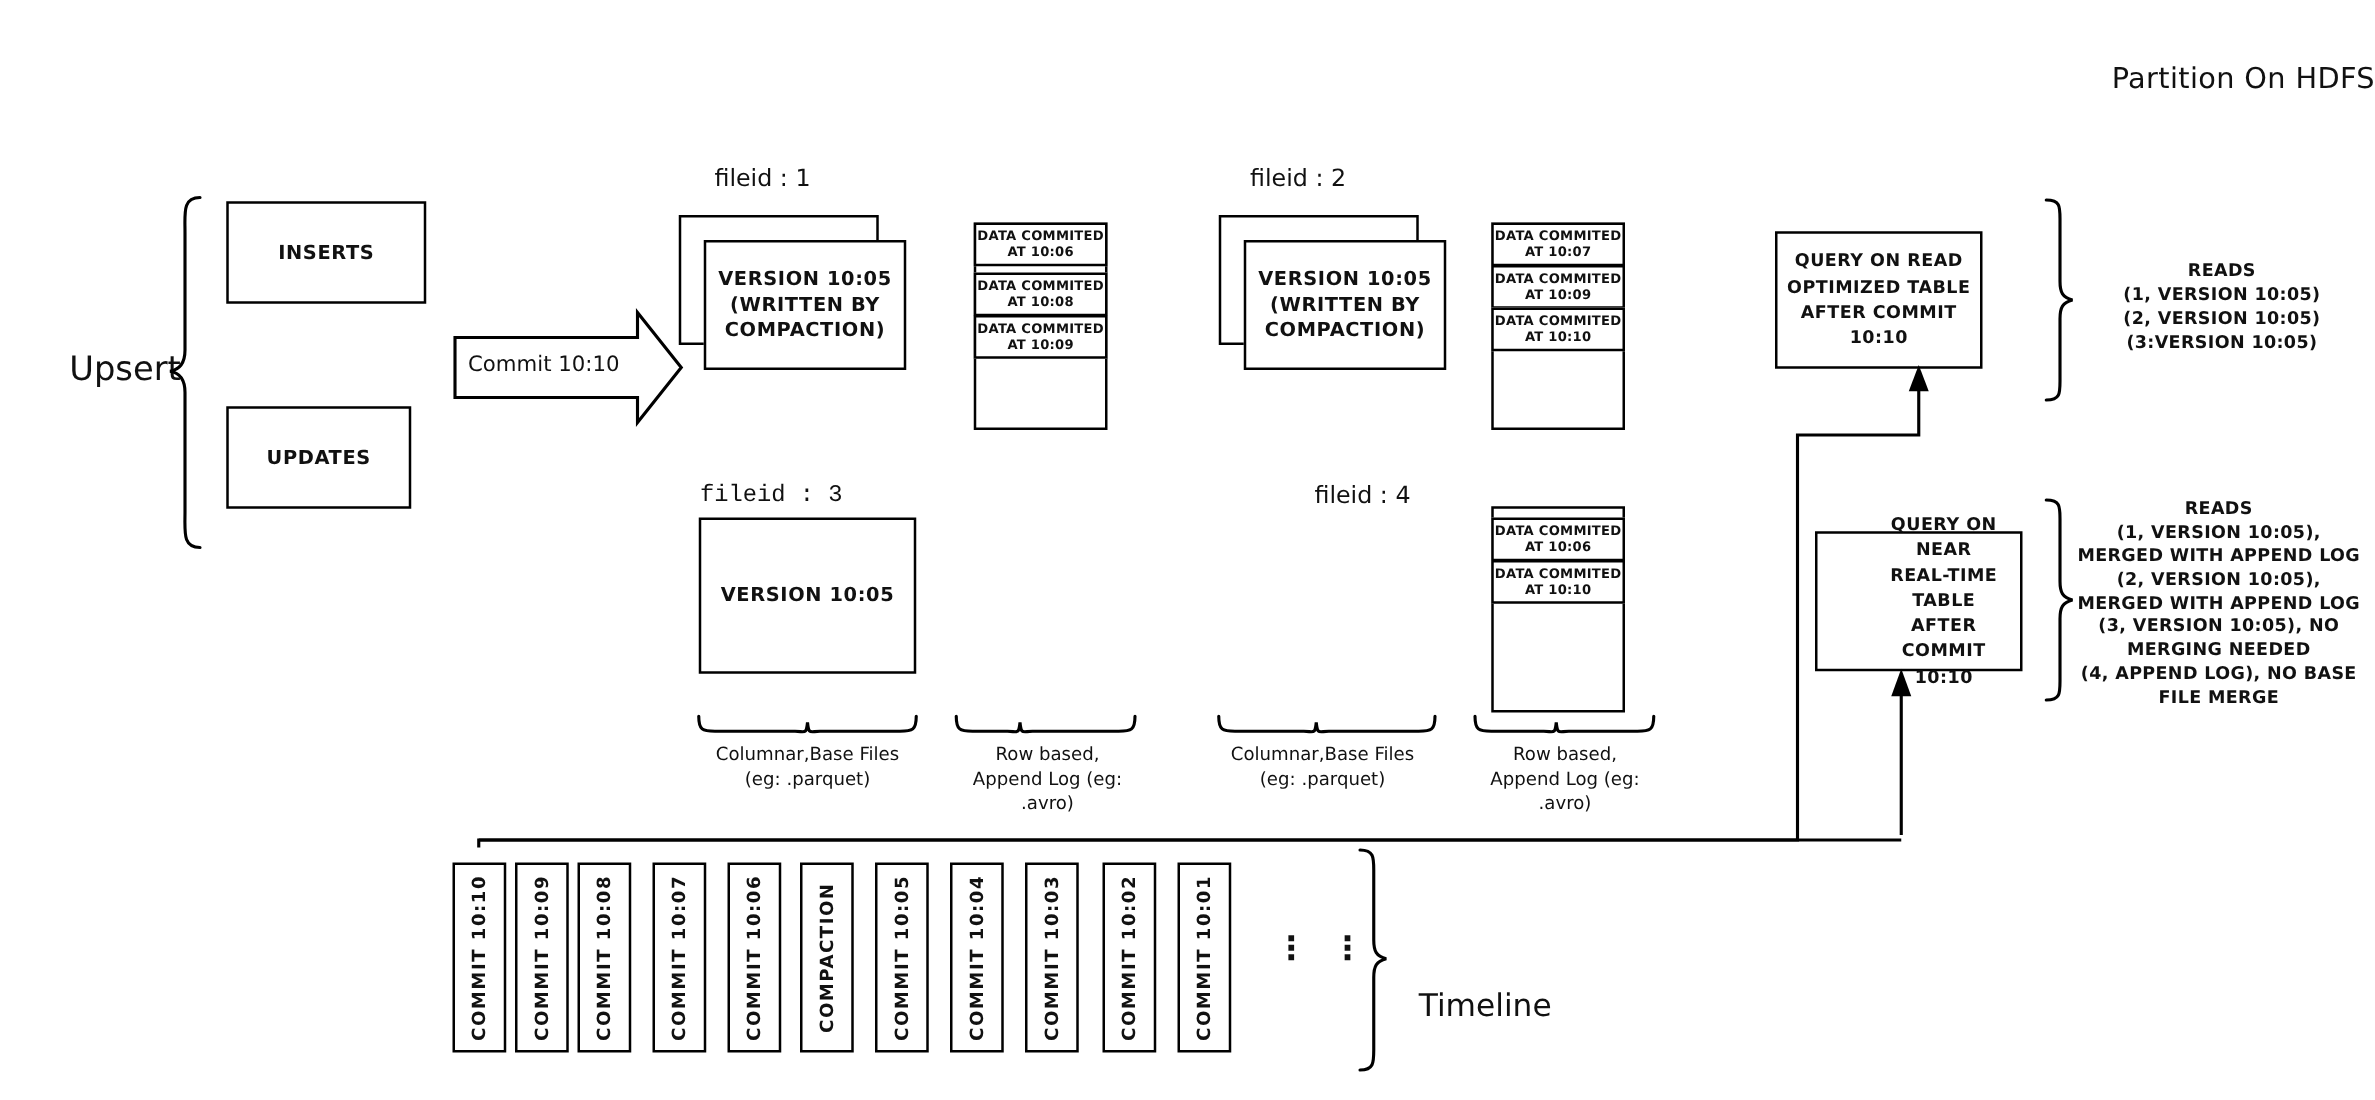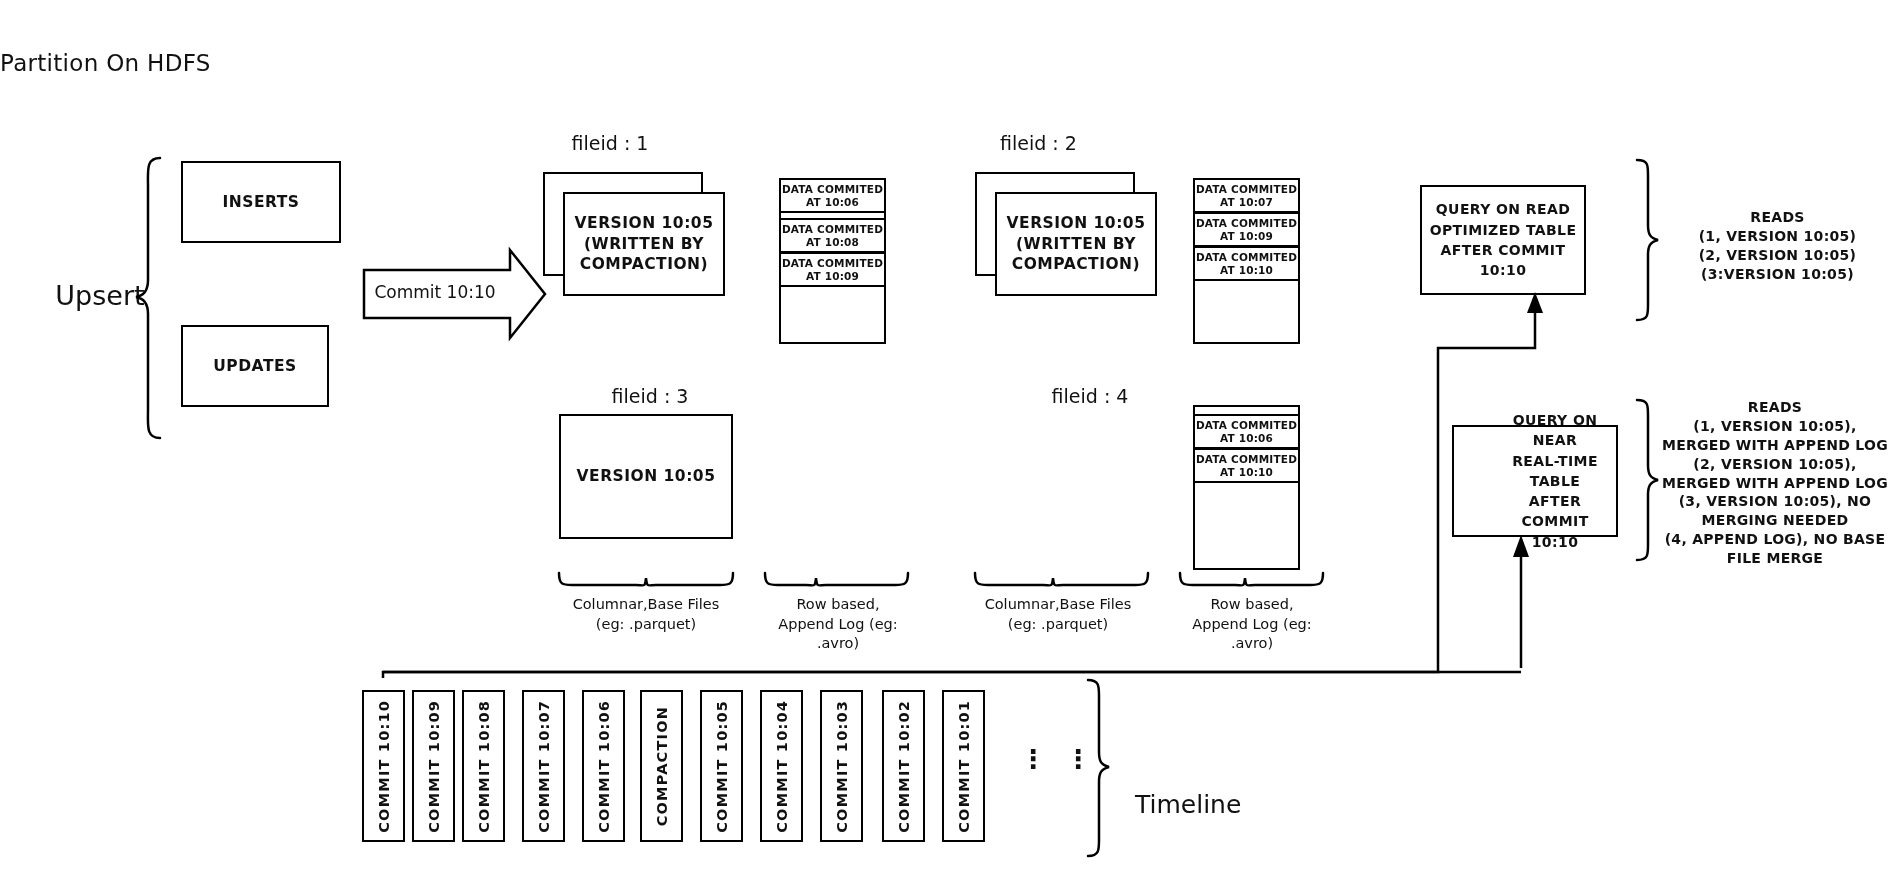--- a/index.html
+++ b/index.html
@@ -22,21 +22,21 @@
   .vtxt{writing-mode:vertical-rl;transform:rotate(180deg);font-size:14.5px;font-weight:bold;
         letter-spacing:1.2px;white-space:nowrap;}
   .dots{font-size:26px;font-weight:bold;letter-spacing:2px;line-height:.6;}
   svg{position:absolute;left:0;top:0;pointer-events:none;}
   .ln{stroke:#000;stroke-width:2.5;fill:none;}
   .brc{stroke:#000;stroke-width:2.5;fill:none;stroke-linecap:round;}
 </style>
 </head>
 <body>
 
-<div class="abs title plain" style="left:0;top:50px;width:1900px;text-align:left;">Partition On HDFS</div>
+<div class="abs title plain" style="left:0;top:50px;width:1900px;text-align:right;">Partition On HDFS</div>
 
 <div class="abs upsert plain" style="left:35px;top:280px;width:130px;text-align:center;">Upsert</div>
 
 <div class="box hand bigbox-txt" style="left:181px;top:161px;width:160px;height:82px;">
   <span>INSERTS</span>
 </div>
 
 <div class="box hand bigbox-txt" style="left:181px;top:325px;width:148px;height:82px;">
   <span>UPDATES</span>
 </div>
@@ -84,21 +84,21 @@
 </div>
 <div class="box hand logtxt" style="left:1193px;top:212px;width:107px;height:35px;flex-direction:column;">
   <div>DATA COMMITED</div>
     <div>AT 10:09</div>
 </div>
 <div class="box hand logtxt" style="left:1193px;top:246px;width:107px;height:35px;flex-direction:column;">
   <div>DATA COMMITED</div>
     <div>AT 10:10</div>
 </div>
 
-<div class="abs filelbl plain" style="left:560px;top:385px;width:180px;text-align:center;">fileid : 3</div>
+<div class="abs filelbl plain" style="left:560px;top:385px;width:180px;text-align:left;font-family:Liberation Mono, monospace;">fileid : 3</div>
 <div class="box" style="left:559px;top:414px;width:174px;height:125px;">
   <span class="hand bigbox-txt">VERSION 10:05</span>
 </div>
 
 <div class="abs filelbl plain" style="left:1000px;top:385px;width:180px;text-align:center;">fileid : 4</div>
 <div class="box" style="left:1193px;top:405px;width:107px;height:165px;"></div>
 <div class="box hand logtxt" style="left:1193px;top:414px;width:107px;height:35px;flex-direction:column;">
   <div>DATA COMMITED</div>
     <div>AT 10:06</div>
 </div>

